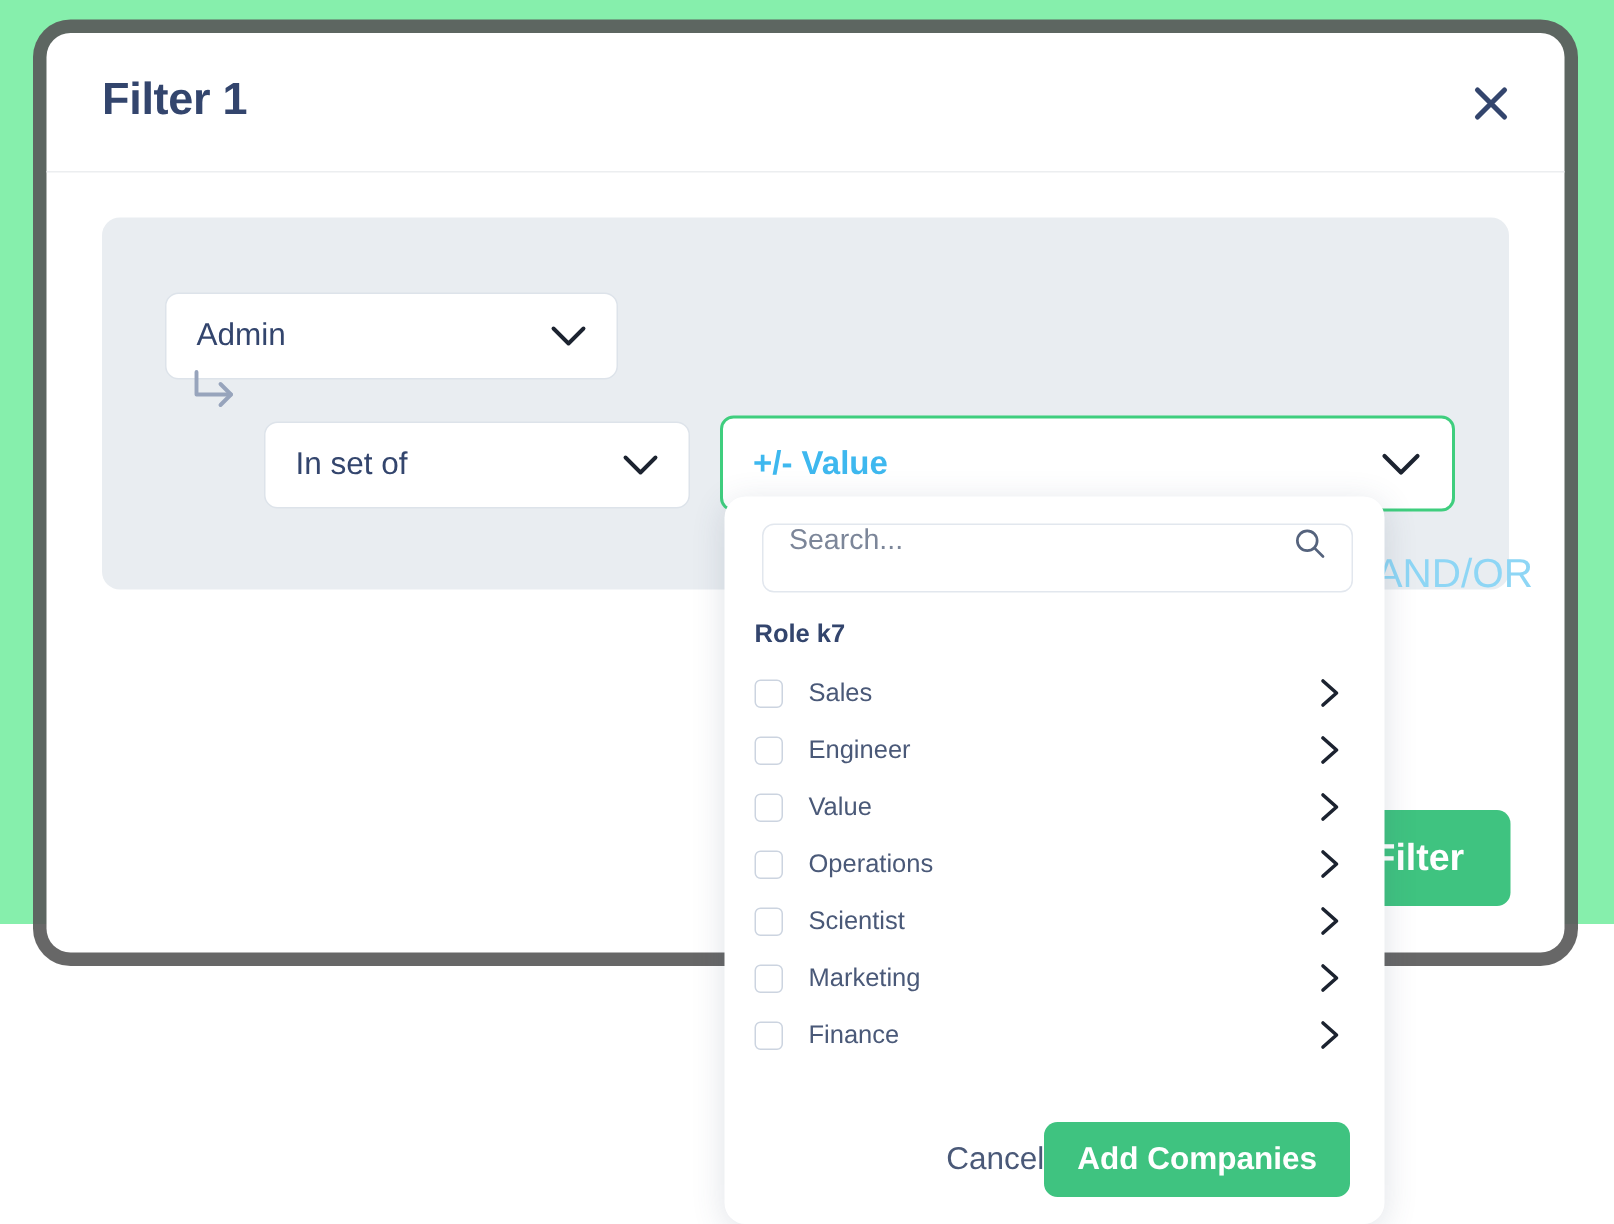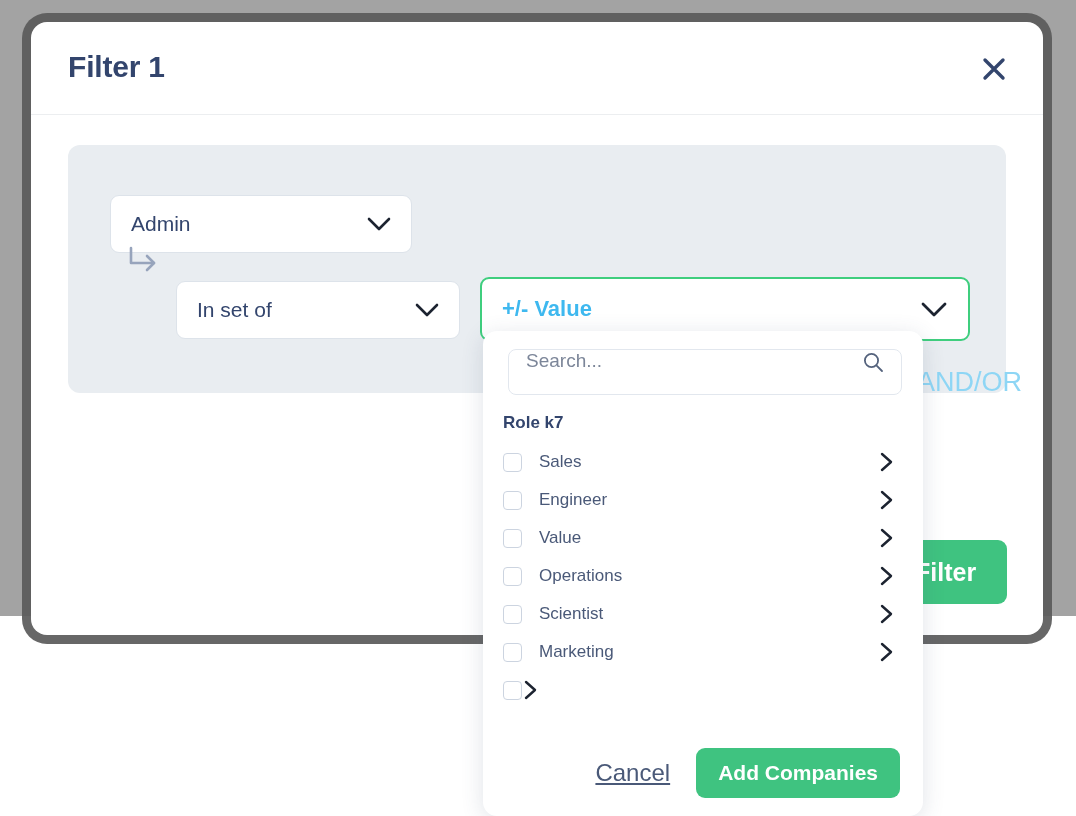--- a/index.html
+++ b/index.html
@@ -14,21 +14,21 @@
   body {
     background: #ffffff;
     font-family: "Liberation Sans", sans-serif;
     -webkit-font-smoothing: antialiased;
   }
 
   #stage {
     position: relative;
     width: 1076px;
     height: 616px;
-    background: #a3a3a3;
+    background: #86efac;
   }
 
   
   .modal {
     position: absolute;
     left: 31px;
     top: 22px;
     width: 1012px;
     height: 613px;
     background: #ffffff;
@@ -270,25 +270,23 @@
     display: flex;
     align-items: center;
     justify-content: flex-end;
     padding-right: 23px;
   }
 
   .cancel-button {
     background: transparent;
     border: none;
     font-family: "Liberation Sans", sans-serif;
-    font-size: 24px;
+    font-size: 21px;
     color: #4a5978;
     cursor: pointer;
-    margin-right: 26px;
-    text-decoration: underline;
   }
 
   .add-button {
     background: #3fc380;
     border: none;
     border-radius: 9px;
     color: #ffffff;
     font-family: "Liberation Sans", sans-serif;
     font-size: 21px;
     font-weight: bold;
@@ -424,20 +422,21 @@
           <span class="option-checkbox"></span>
           <span class="option-label">Marketing</span>
           <span class="option-chevron">
             <svg width="16" height="24" viewBox="0 0 16 24">
               <path d="M4 4 L13 12 L4 20" stroke="#1c2330" stroke-width="2.4" fill="none" stroke-linecap="round" stroke-linejoin="round"></path>
             </svg>
           </span>
         </div>
         <div class="option-row">
           <span class="option-checkbox"></span>
+          <span class="option-label">Finance</span>
           <span class="option-chevron">
             <svg width="16" height="24" viewBox="0 0 16 24">
               <path d="M4 4 L13 12 L4 20" stroke="#1c2330" stroke-width="2.4" fill="none" stroke-linecap="round" stroke-linejoin="round"></path>
             </svg>
           </span>
         </div>
       </div>
 
     <div class="dropdown-footer">
       <button class="cancel-button">Cancel</button>

